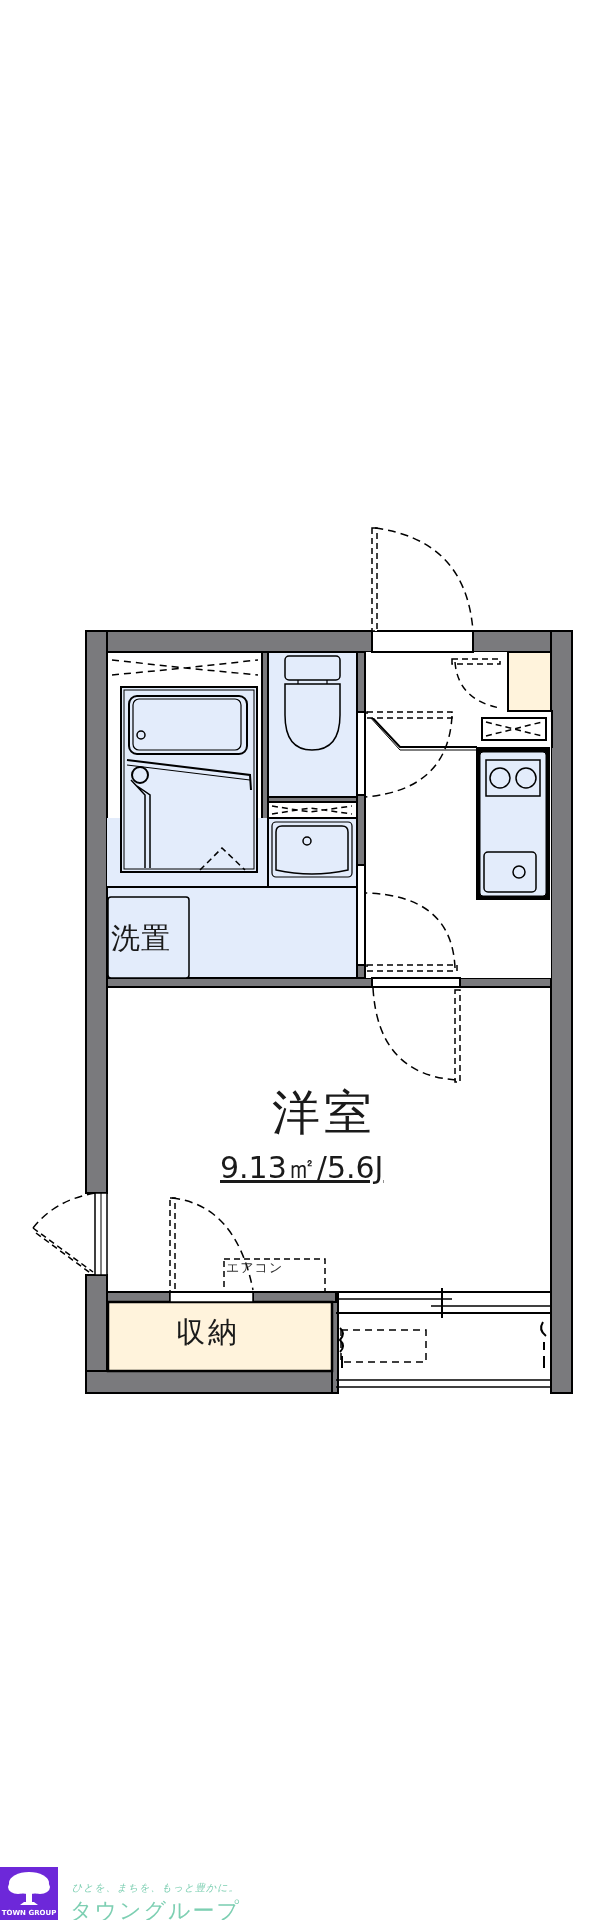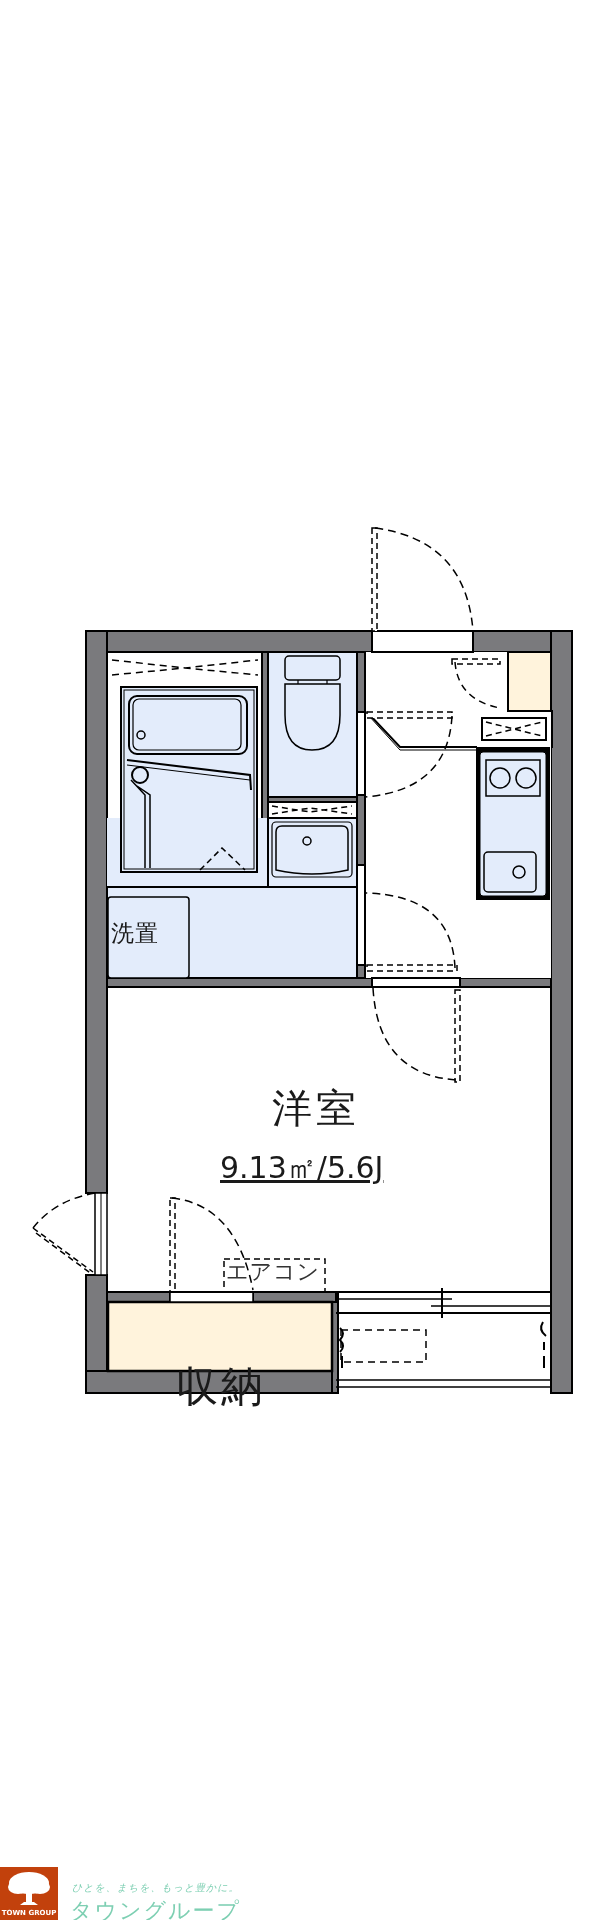--- a/index.html
+++ b/index.html
@@ -1,27 +1,27 @@
 <!DOCTYPE html>
 <html><head>
 <meta charset="utf-8">
 <style>
   html, body { margin:0; padding:0; background:#ffffff; }
   body { width:604px; height:1920px; position:relative; overflow:hidden;
          font-family:"DejaVu Sans","Liberation Sans",sans-serif; }
   #plan { position:absolute; left:0; top:0; width:604px; height:1920px; }
   .lbl { position:absolute; color:#1a1a1a; white-space:nowrap; line-height:1; }
-  #room-name { left:272px; top:1088px; font-size:40px; letter-spacing:4px; }
+  #room-name { left:272px; top:1088px; font-size:48px; letter-spacing:4px; }
   #room-size { left:220px; top:1153px; font-size:30px;text-decoration:underline; }
-  #wash-label { left:111px; top:924px; font-size:23px; letter-spacing:1px;font-family:Liberation Mono, monospace; }
-  #storage-label { left:176px; top:1318px; font-size:42px; letter-spacing:3px;margin-top:48px; }
-  #ac-label { left:226px; top:1261px; font-size:22px; color:#333; letter-spacing:1px; }
+  #wash-label { left:111px; top:924px; font-size:29px; letter-spacing:1px; }
+  #storage-label { left:176px; top:1318px; font-size:29px; letter-spacing:3px; }
+  #ac-label { left:226px; top:1261px; font-size:13px; color:#333; letter-spacing:1px; }
 
   #logo { position:absolute; left:0; top:1867px; width:300px; height:53px; }
-  #logo-mark { position:absolute; left:0; top:0; width:58px; height:53px; background:#c2410c; }
+  #logo-mark { position:absolute; left:0; top:0; width:58px; height:53px; background:#6d28d9; }
   #logo-mark-text { position:absolute; left:0; bottom:3px; width:58px; text-align:center;
                     color:#fff; font-size:7px; font-weight:bold; font-family:"DejaVu Sans",sans-serif; }
   #logo-tagline { position:absolute; left:72px; top:14px; font-size:10px; color:#7dcfb2; letter-spacing:1px;font-style:italic; }
   #logo-name { position:absolute; left:70px; top:29px; font-size:22px; color:#7dcfb2; letter-spacing:2px; }
 </style>
 </head>
 <body>
 
 <svg id="plan" viewBox="0 0 604 1920" xmlns="http://www.w3.org/2000/svg">
 

